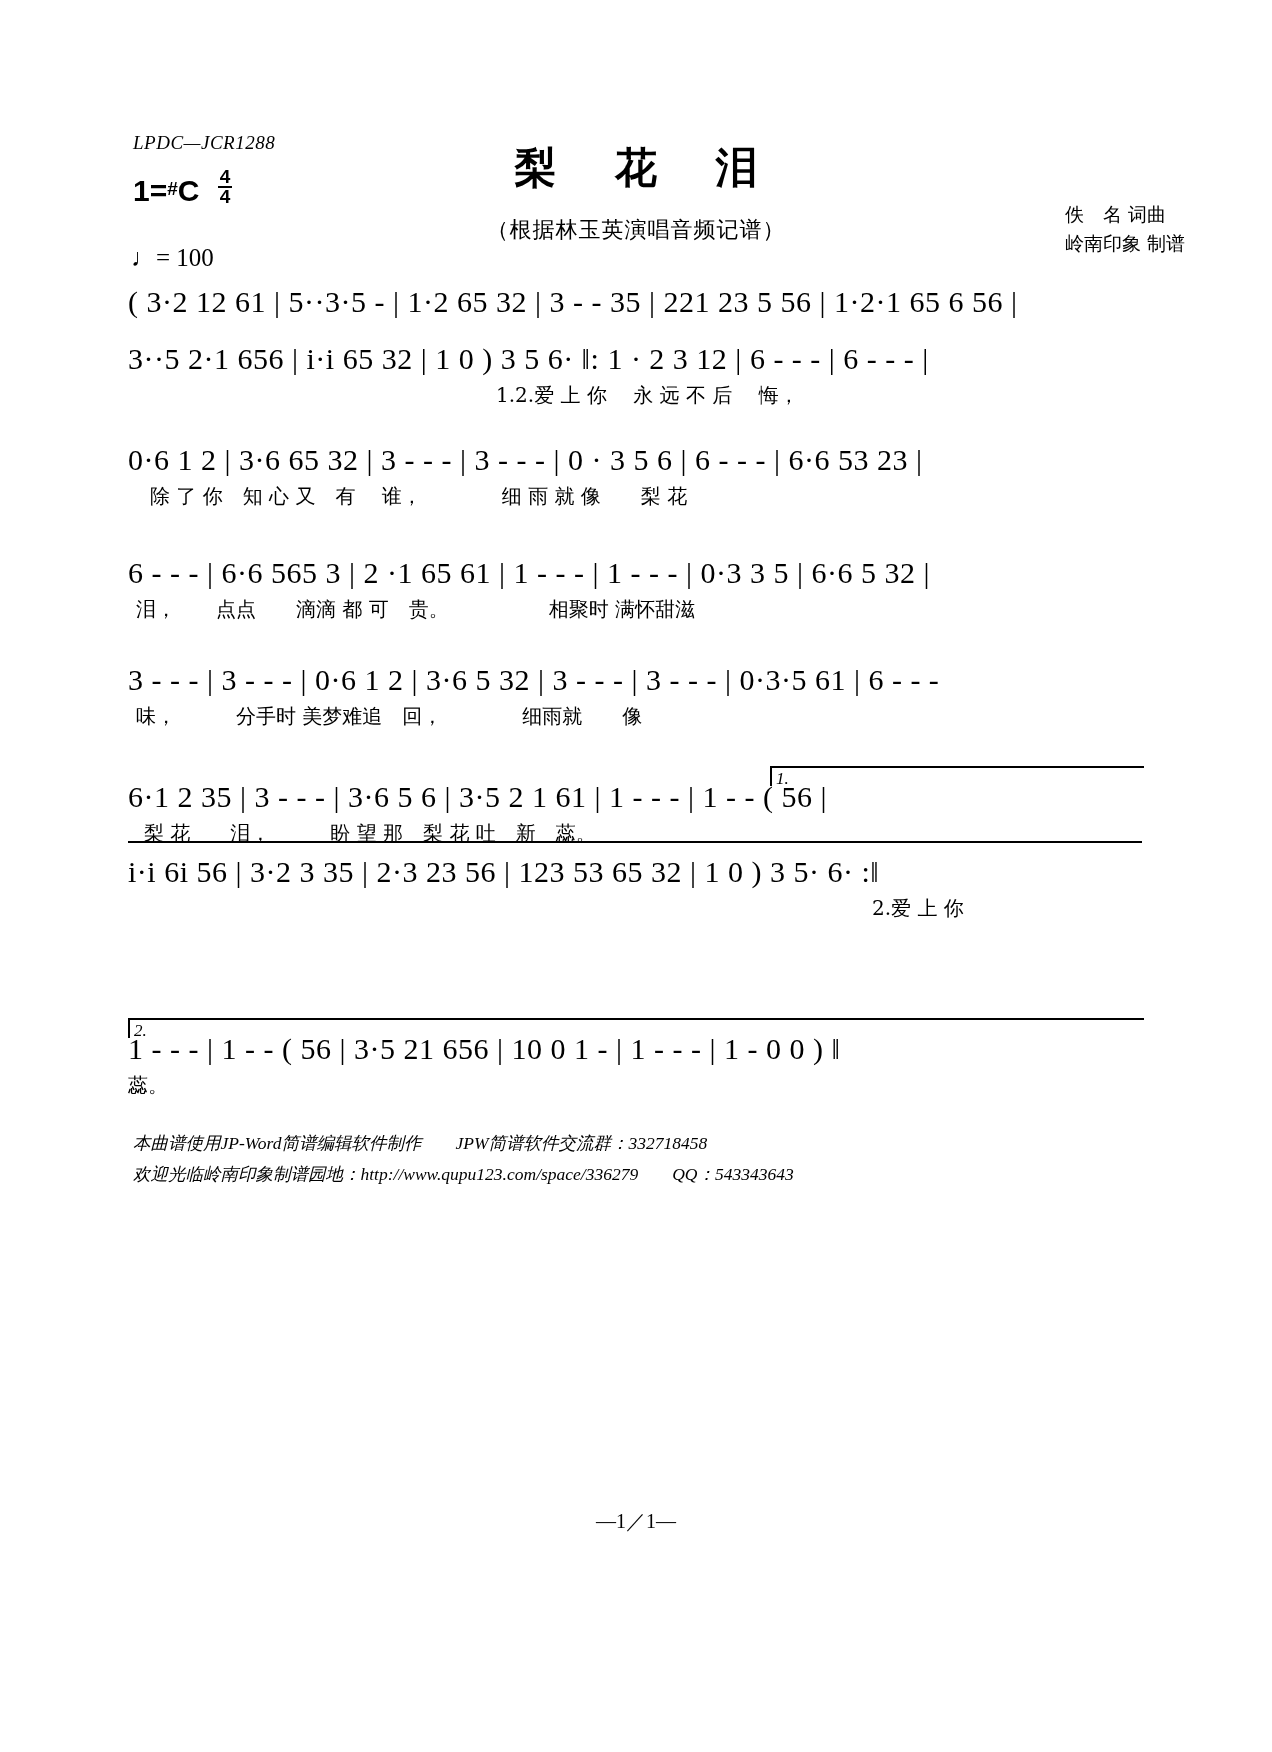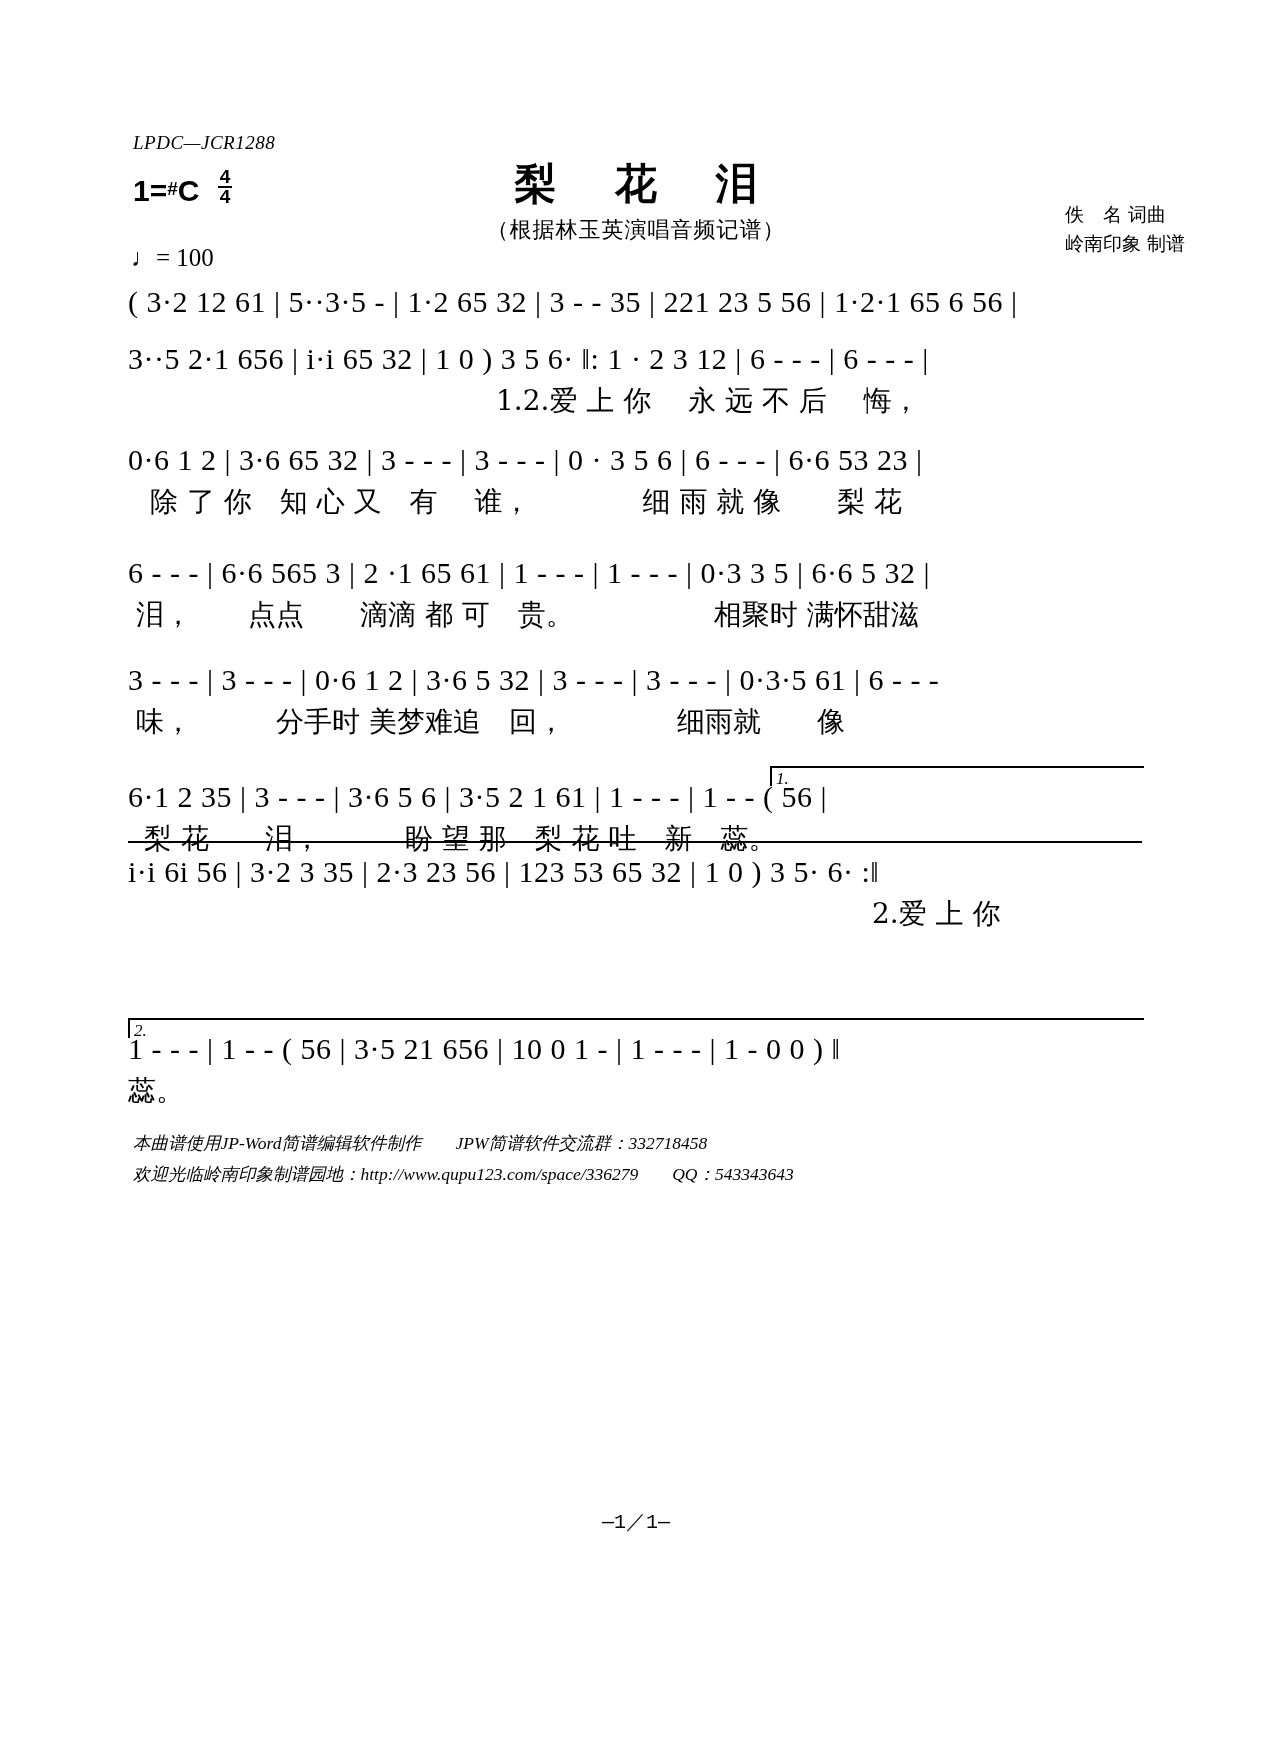--- a/index.html
+++ b/index.html
@@ -36,21 +36,20 @@
     position: absolute;
     left: 0;
     top: 140px;
     width: 1272px;
     text-align: center;
     font-family: "DejaVu Serif", serif;
     font-size: 42px;
     font-weight: bold;
     letter-spacing: 22px;
     text-indent: 22px;
-    margin-top: 16px;
   }
   .subtitle {
     position: absolute;
     left: 0;
     top: 215px;
     width: 1272px;
     text-align: center;
     font-family: "DejaVu Serif", serif;
     font-size: 22px;
     letter-spacing: 1px;
@@ -105,21 +104,21 @@
     font-family: "Liberation Serif", serif;
   }
   .notes {
     font-size: 30px;
     letter-spacing: 0.5px;
     white-space: nowrap;
     font-family: "Liberation Serif", serif;
   }
   .lyrics {
     font-family: "DejaVu Serif", serif;
-    font-size: 28px;
+    font-size: 20px;
     white-space: nowrap;
     margin-top: 6px;
   }
 
   .r1 { top: 285px; }
   .r2 { top: 342px; }
   .r3 { top: 443px; }
   .r4 { top: 556px; }
   .r5 { top: 663px; }
   .r6 { top: 780px; }
@@ -161,21 +160,21 @@
     white-space: nowrap;
   }
   .footer .gap { display: inline-block; width: 34px; }
   .pagenum {
     position: absolute;
     left: 0;
     top: 1508px;
     width: 1272px;
     text-align: center;
     font-size: 20px;
-    font-family: Liberation Mono, monospace;
+    font-family: Liberation Serif, serif;
   }
   .faint {
     position: absolute;
     right: 60px;
     top: 1546px;
     font-size: 9px;
     color: #cfcfcf;
     font-family: "Liberation Sans", sans-serif;
   }
 </style>

